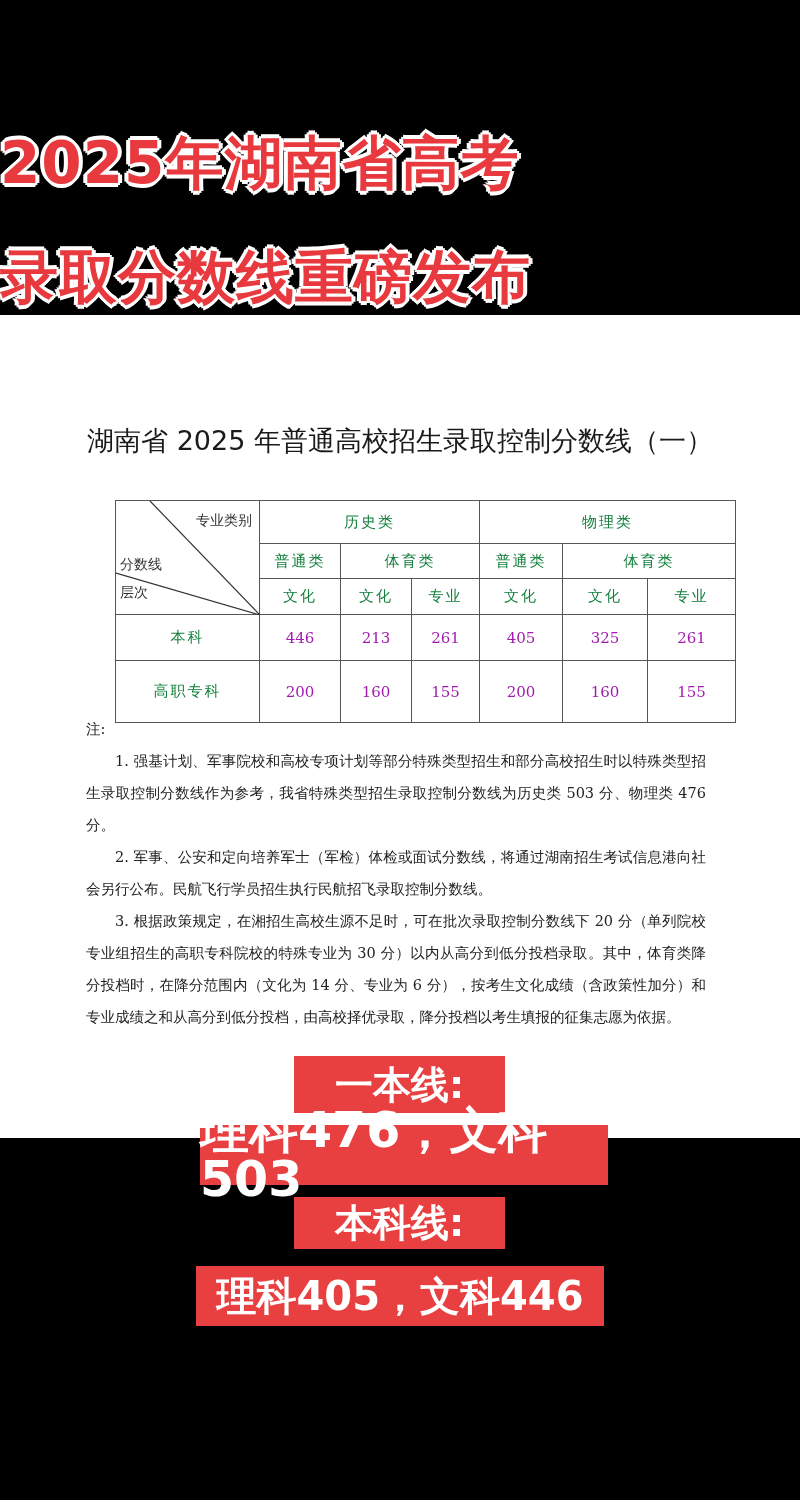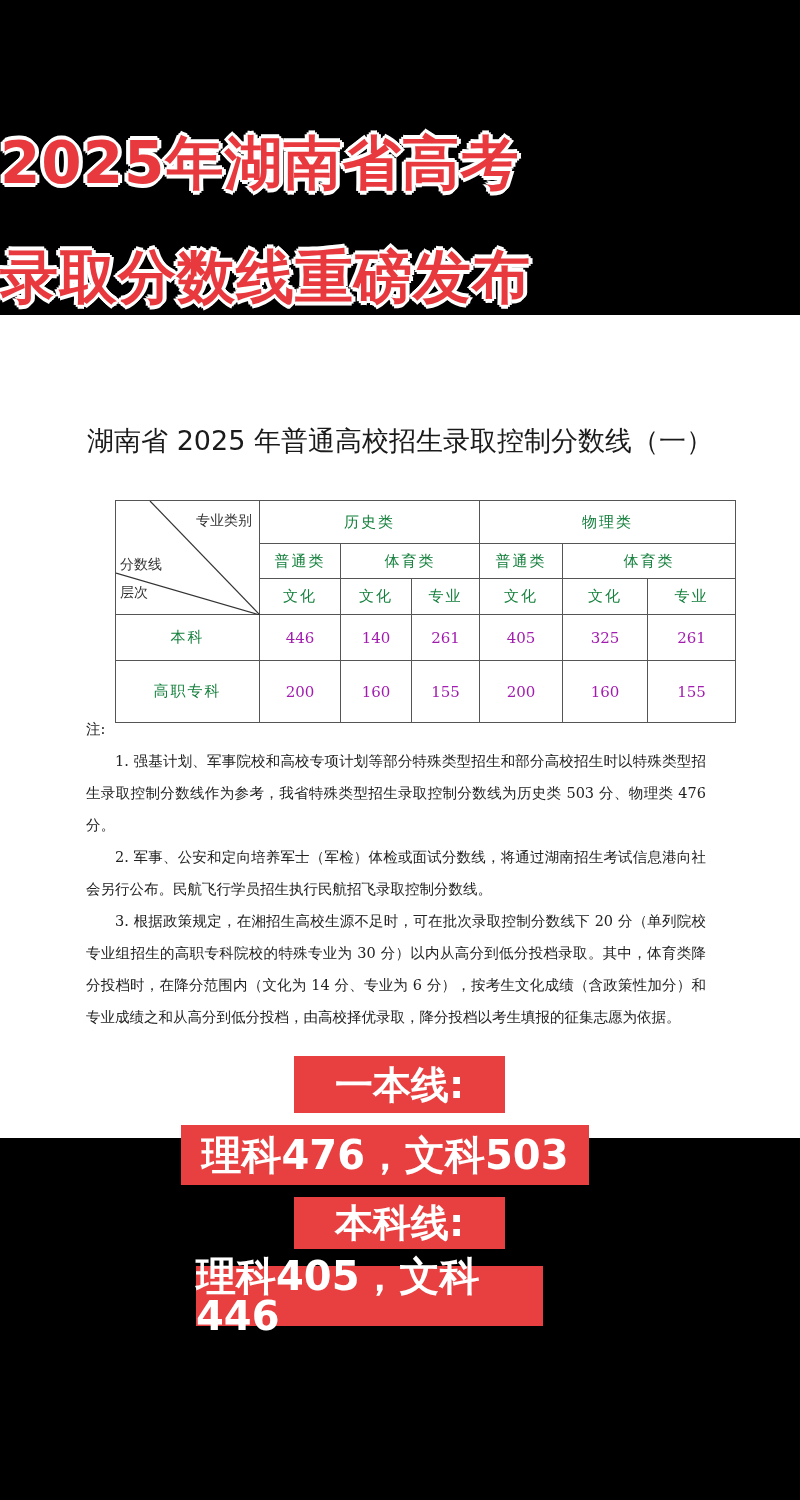--- a/index.html
+++ b/index.html
@@ -50,23 +50,23 @@
     }
     .notes p { margin: 0; text-align: justify; text-indent: 2em; }
     .notes .note-label { text-indent: 0; }
 
     .badge {
       position: absolute; background: #e84040; color: #fff;
       font-family: "DejaVu Sans", sans-serif; font-weight: bold; text-align: left;
       line-height: 1; display: flex; align-items: center; justify-content: center;
     }
     #b1 { left: 294px; top: 1056px; width: 211px; height: 57px; font-size: 38px; }
-    #b2 { left: 181px; top: 1125px; width: 408px; height: 60px; font-size: 40px; }
+    #b2 { left: 200px; top: 1125px; width: 408px; height: 60px; font-size: 49px; }
     #b3 { left: 294px; top: 1197px; width: 211px; height: 52px; font-size: 38px; }
-    #b4 { left: 196px; top: 1266px; width: 347px; height: 60px; font-size: 40px; }
+    #b4 { left: 196px; top: 1266px; width: 408px; height: 60px; font-size: 40px; }
   </style>
 </head>
 <body>
 
 <div id="hl1" class="headline">2025年湖南省高考</div>
 <div id="hl2" class="headline">录取分数线重磅发布</div>
 
 <div class="paper">
   <div class="doc-title">湖南省 2025 年普通高校招生录取控制分数线（一）</div>
 
@@ -104,21 +104,21 @@
       <td class="cn">文化</td>
       <td class="cn">文化</td>
       <td class="cn">专业</td>
       <td class="cn">文化</td>
       <td class="cn">文化</td>
       <td class="cn">专业</td>
     </tr>
     <tr style="height:46px">
       <td class="cn">本科</td>
       <td class="num">446</td>
-      <td class="num">140</td>
+      <td class="num">213</td>
       <td class="num">261</td>
       <td class="num">405</td>
       <td class="num">325</td>
       <td class="num">261</td>
     </tr>
     <tr style="height:62px">
       <td class="cn">高职专科</td>
       <td class="num">200</td>
       <td class="num">160</td>
       <td class="num">155</td>

